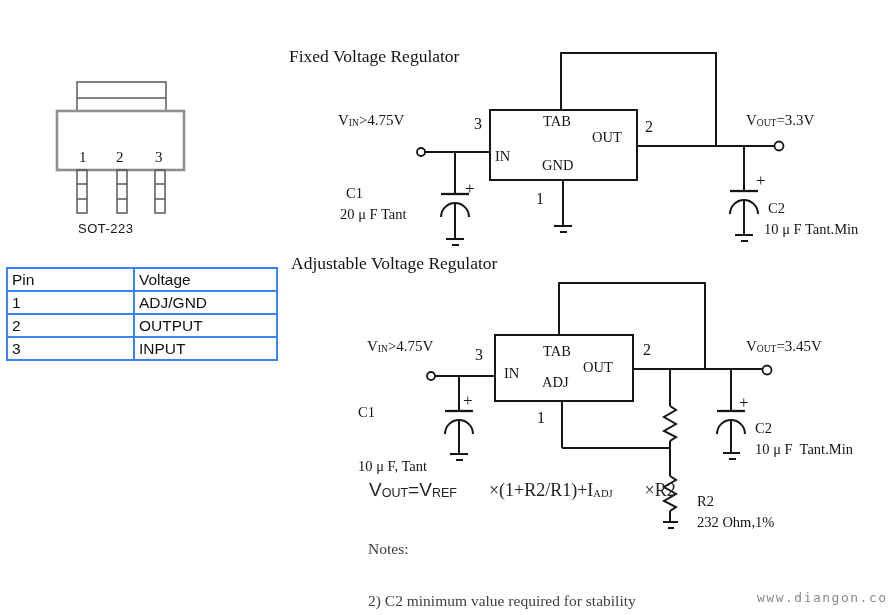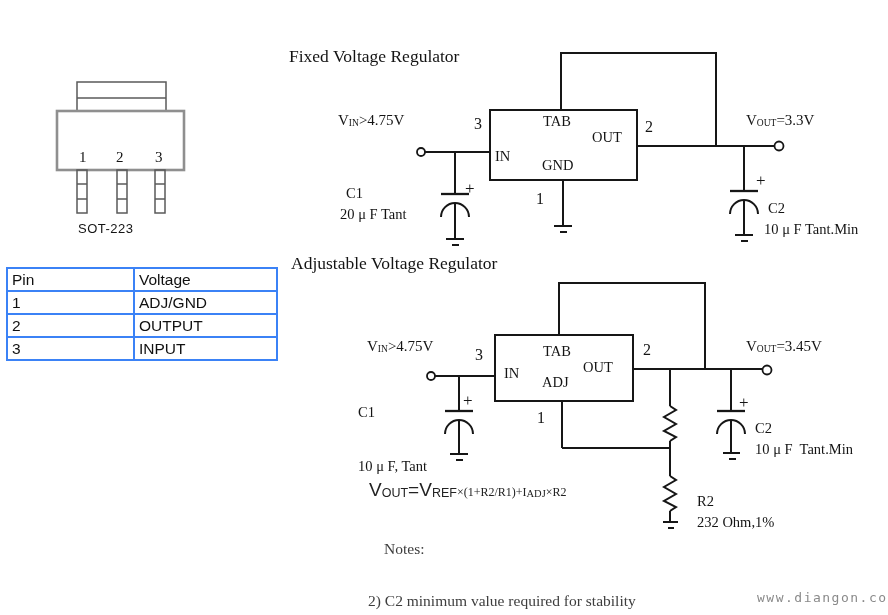--- a/index.html
+++ b/index.html
@@ -19,21 +19,21 @@
   .pin-table{position:absolute;left:6px;top:267px;border-collapse:collapse;
              font-family:"Liberation Sans",sans-serif;font-size:15.5px;color:#111;}
   .pin-table th,.pin-table td{border:2px solid #3b82f6;font-weight:normal;text-align:left;
              padding:1px 4px 1px 4px;height:19px;}
   .pin-table .c1{width:117px;}
   .pin-table .c2{width:133px;}
   
   .formula{position:absolute;left:369px;top:479px;white-space:nowrap;color:#222;}
   .f-v{font-family:"Liberation Sans",sans-serif;font-size:19px;}
   .f-sub{font-family:"Liberation Sans",sans-serif;font-size:12.5px;vertical-align:-1px;}
-  .f-serif{font-family:"Liberation Serif",serif;font-size:12px;}
+  .f-serif{font-family:"Liberation Serif",serif;font-size:18px;margin-left:32px;}
   .f-serif-sub{font-family:"Liberation Serif",serif;font-size:10.5px;vertical-align:-1px;}
   .notes{color:#3d3d3d;font-size:15.5px;}
   .watermark{font-family:"DejaVu Sans Mono",monospace;font-size:13px;color:#8a8a8a;letter-spacing:1.5px;}
 </style>
 </head>
 <body>
 
 <div class="stage">
 
   <svg class="schem" viewBox="0 0 888 615" fill="none">
@@ -200,18 +200,18 @@
   <div class="lbl plus" style="left:739px;top:394px;">+</div>
   <div class="lbl serif t14" style="left:755px;top:421px;">C2</div>
   <div class="lbl serif t14" style="left:755px;top:442px;">10 μ F  Tant.Min</div>
   <div class="lbl serif t14" style="left:697px;top:494px;">R2</div>
   <div class="lbl serif t14" style="left:697px;top:515px;">232 Ohm,1%</div>
 
   <div class="formula">
     <span class="f-v">V</span><span class="f-sub">OUT</span><span class="f-v">=</span><span class="f-v">V</span><span class="f-sub">REF</span><span class="f-serif">×(1+R2/R1)+I</span><span class="f-serif-sub">ADJ</span><span class="f-serif">×R2</span>
   </div>
 
-  <div class="lbl serif notes" style="left:384px;top:541px;">Notes:</div>
+  <div class="lbl serif notes" style="left:368px;top:541px;">Notes:</div>
   <div class="lbl serif notes" style="left:368px;top:581px;margin-top:12px;">2) C2 minimum value required for stability</div>
 
   <div class="lbl watermark" style="left:757px;top:591px;">www.diangon.com</div>
 
 </div>
 
 </body></html>

